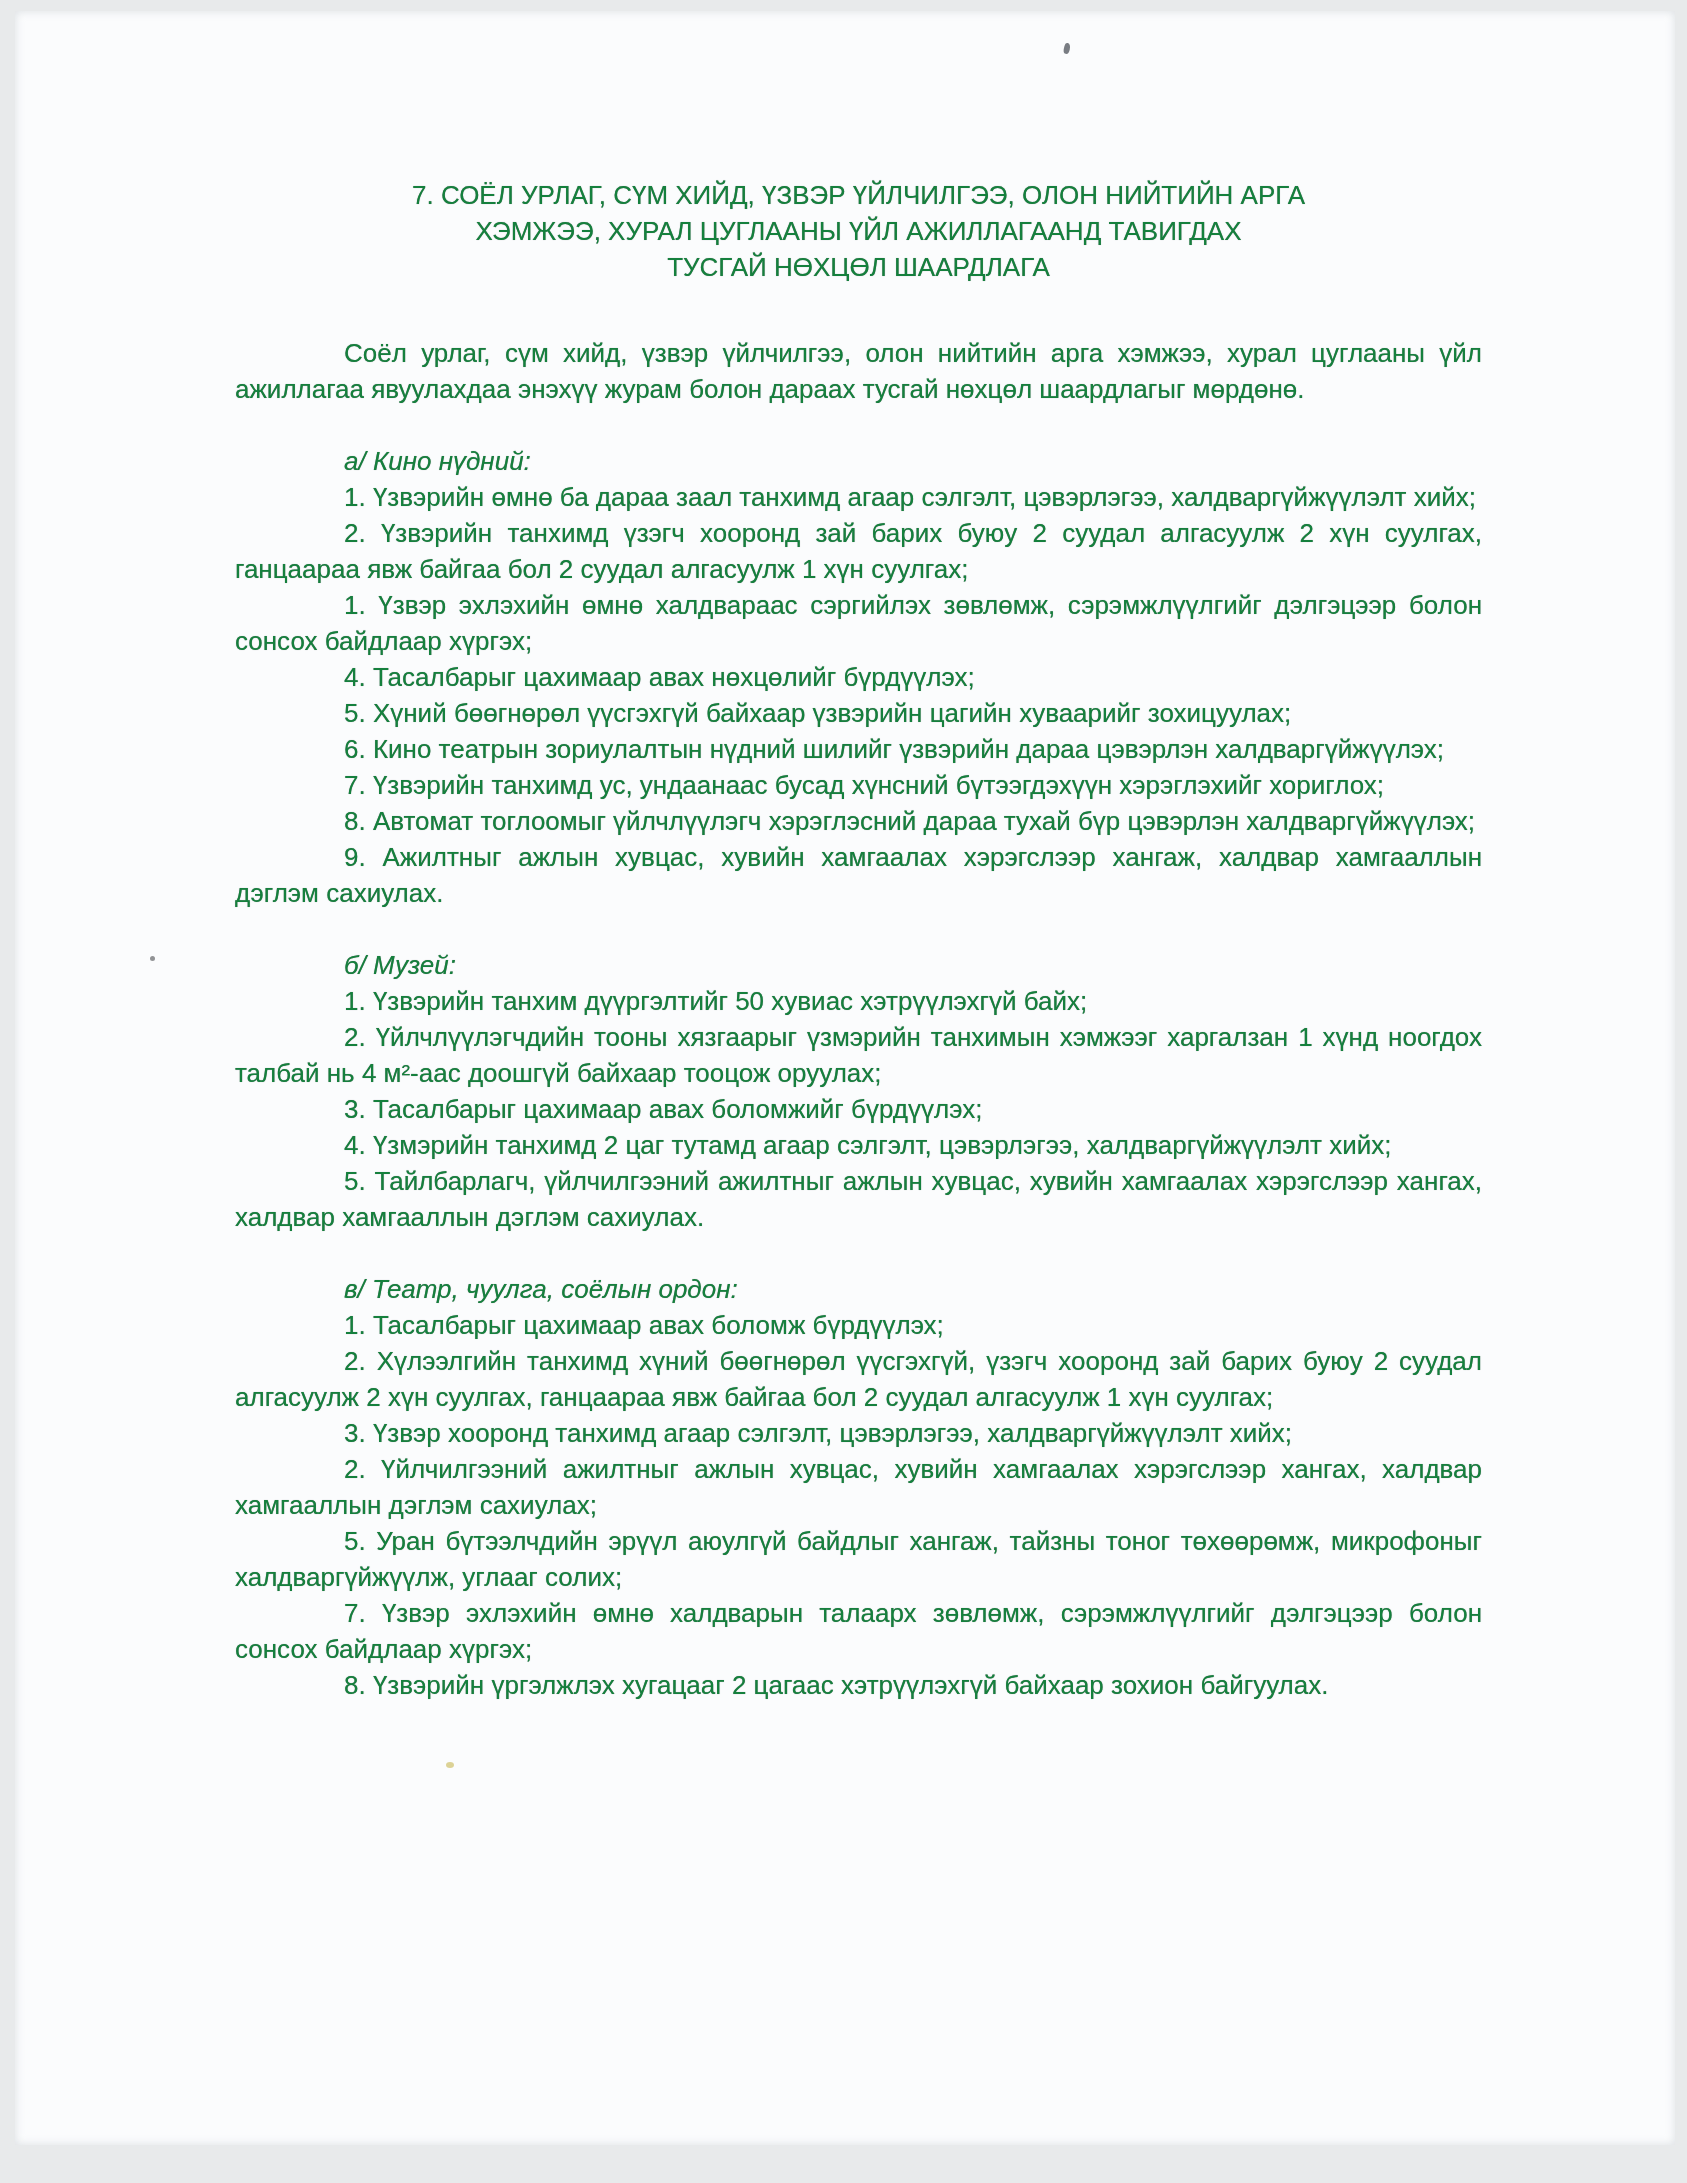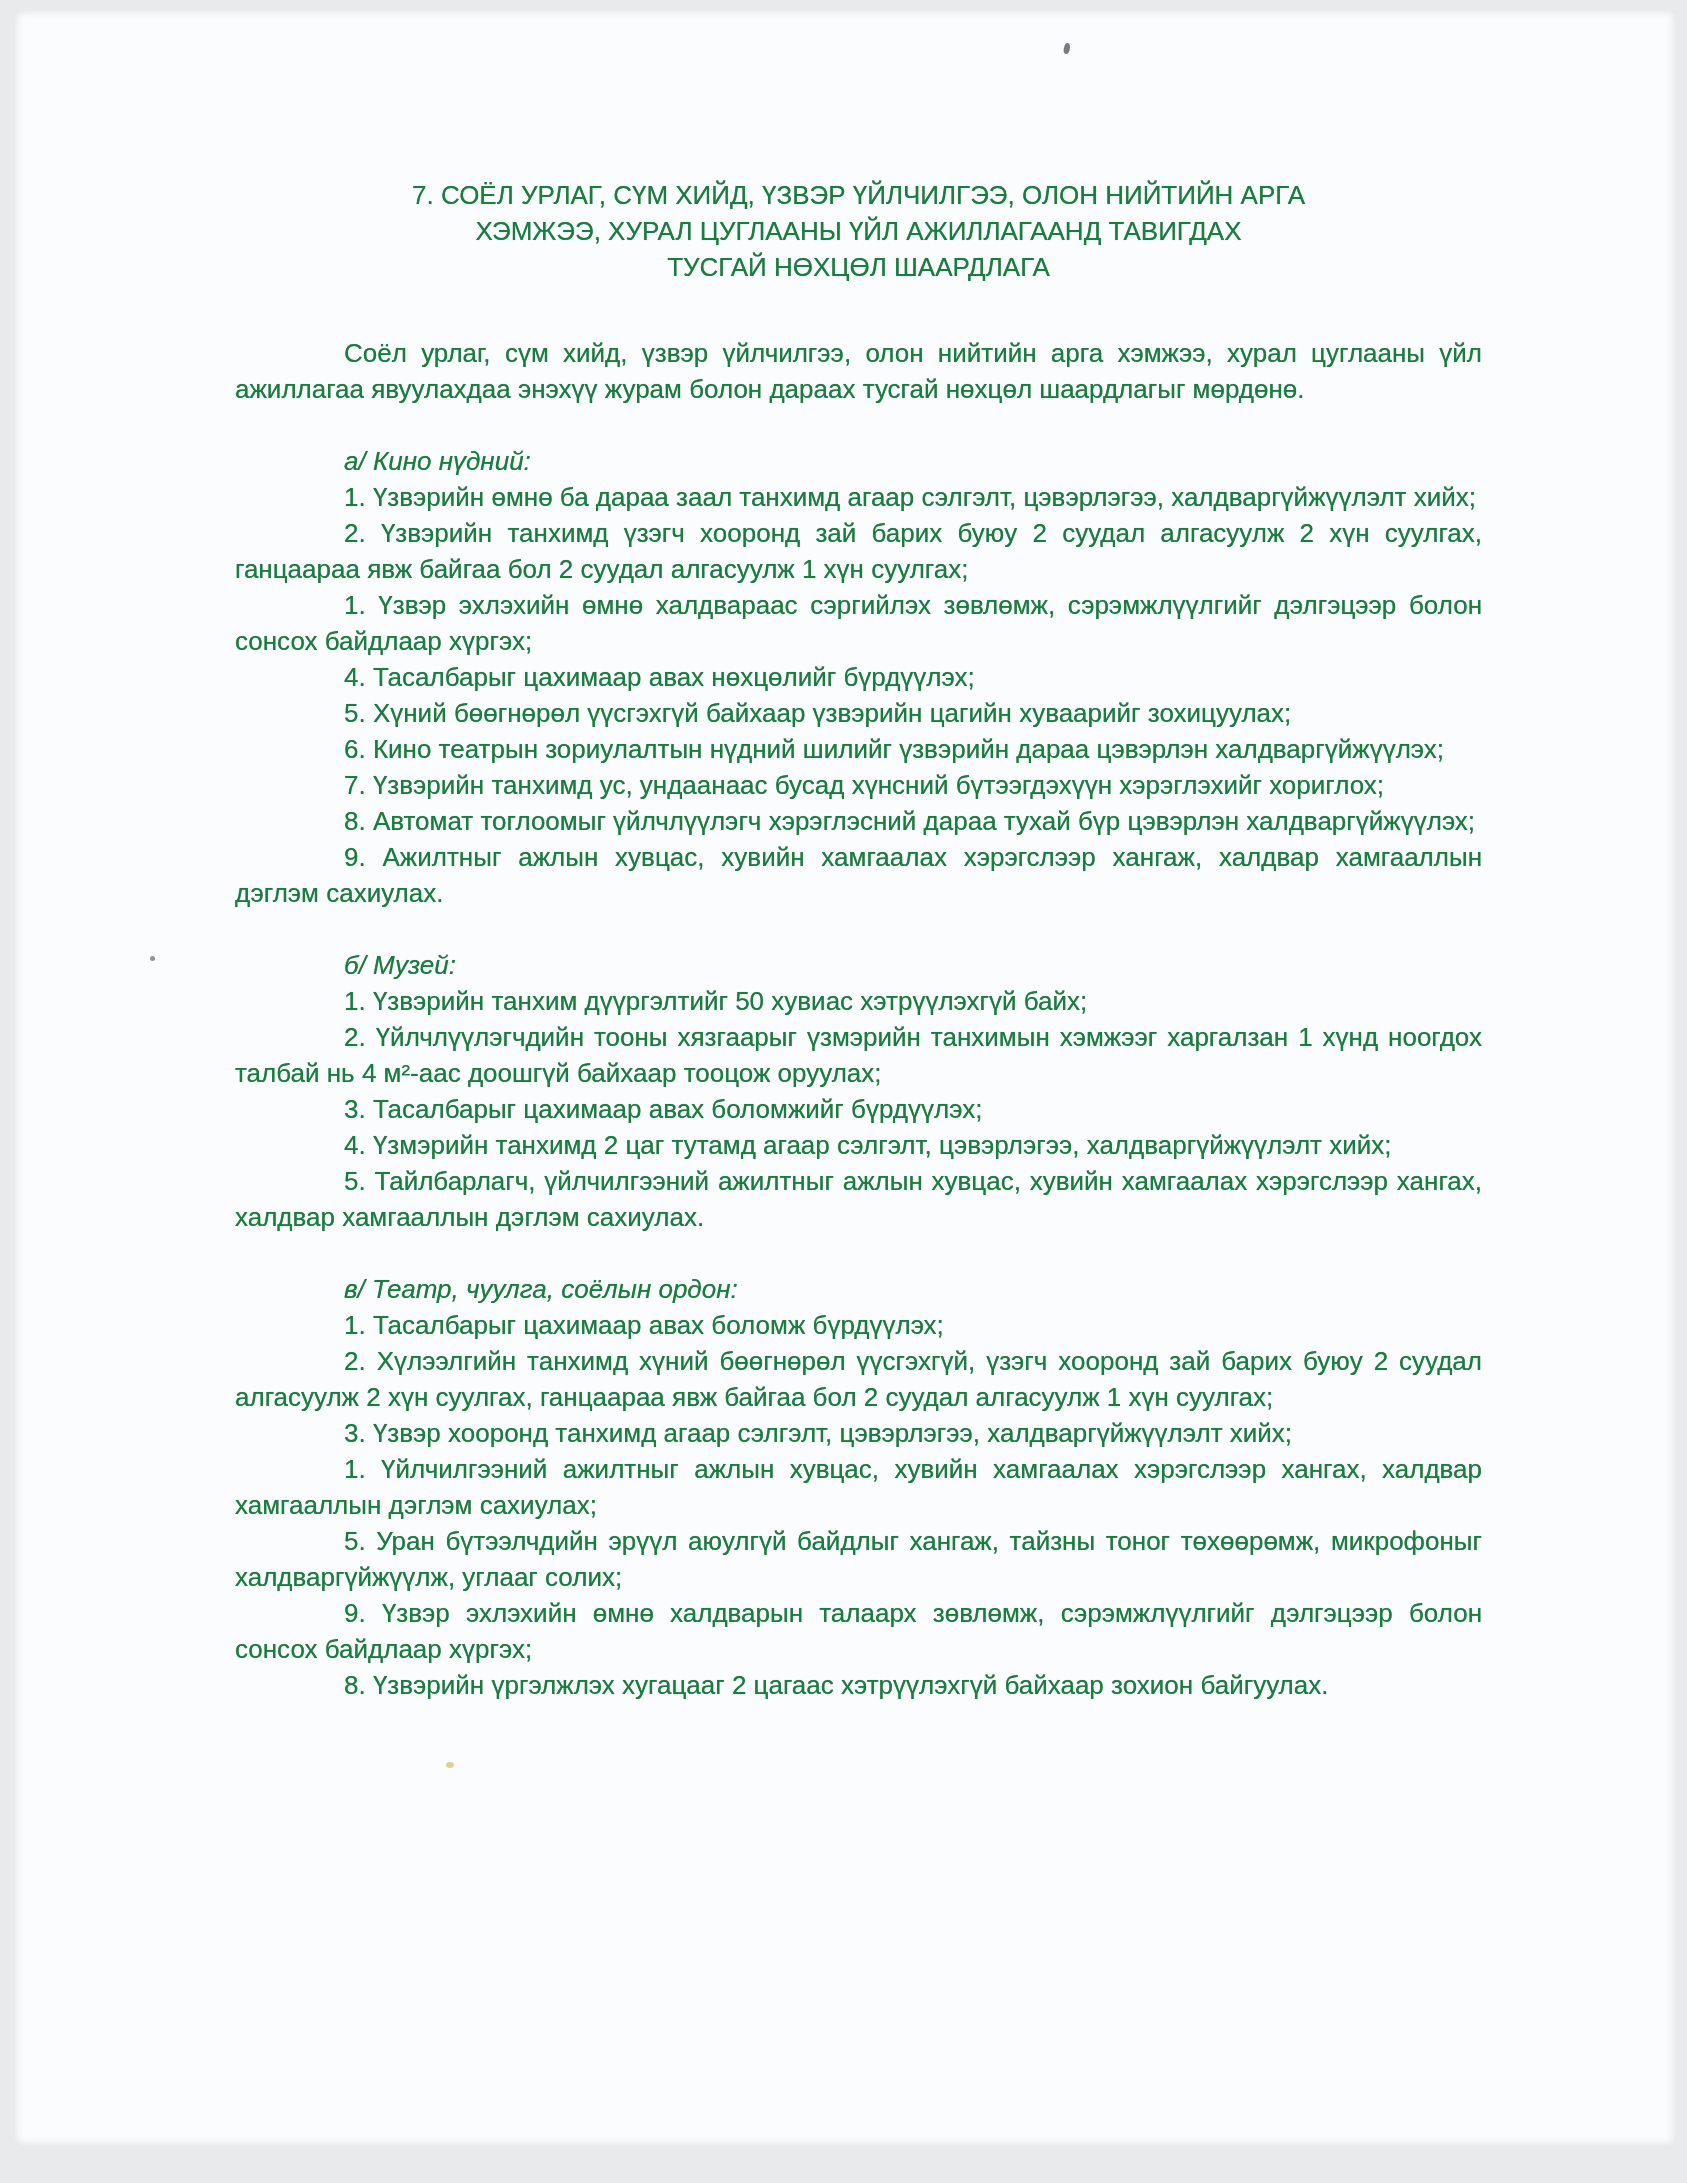--- a/index.html
+++ b/index.html
@@ -98,20 +98,20 @@
     <p class="item">3. Тасалбарыг цахимаар авах боломжийг бүрдүүлэх;</p>
     <p class="item">4. Үзмэрийн танхимд 2 цаг тутамд агаар сэлгэлт, цэвэрлэгээ, халдваргүйжүүлэлт хийх;</p>
     <p class="item">5. Тайлбарлагч, үйлчилгээний ажилтныг ажлын хувцас, хувийн хамгаалах хэрэгслээр хангах,  халдвар хамгааллын дэглэм сахиулах.</p>
   </div>
 
   <div>
     <p class="section-heading">в/ Театр, чуулга, соёлын ордон:</p>
     <p class="item">1. Тасалбарыг цахимаар авах боломж бүрдүүлэх;</p>
     <p class="item">2. Хүлээлгийн танхимд хүний бөөгнөрөл үүсгэхгүй, үзэгч хооронд зай барих буюу 2 суудал алгасуулж 2 хүн суулгах, ганцаараа явж байгаа бол 2 суудал алгасуулж 1 хүн суулгах;</p>
     <p class="item">3. Үзвэр хооронд танхимд агаар сэлгэлт, цэвэрлэгээ, халдваргүйжүүлэлт хийх;</p>
-    <p class="item">1. Үйлчилгээний ажилтныг ажлын хувцас, хувийн хамгаалах хэрэгслээр хангах, халдвар хамгааллын дэглэм сахиулах;</p>
+    <p class="item">2. Үйлчилгээний ажилтныг ажлын хувцас, хувийн хамгаалах хэрэгслээр хангах, халдвар хамгааллын дэглэм сахиулах;</p>
     <p class="item">5. Уран бүтээлчдийн эрүүл аюулгүй байдлыг хангаж, тайзны тоног төхөөрөмж, микрофоныг халдваргүйжүүлж, углааг солих;</p>
-    <p class="item">9. Үзвэр эхлэхийн өмнө халдварын талаарх зөвлөмж, сэрэмжлүүлгийг дэлгэцээр болон сонсох байдлаар хүргэх;</p>
+    <p class="item">7. Үзвэр эхлэхийн өмнө халдварын талаарх зөвлөмж, сэрэмжлүүлгийг дэлгэцээр болон сонсох байдлаар хүргэх;</p>
     <p class="item">8. Үзвэрийн үргэлжлэх хугацааг 2 цагаас хэтрүүлэхгүй байхаар зохион байгуулах.</p>
   </div>
 
 </div>
 
 
 </body></html>

